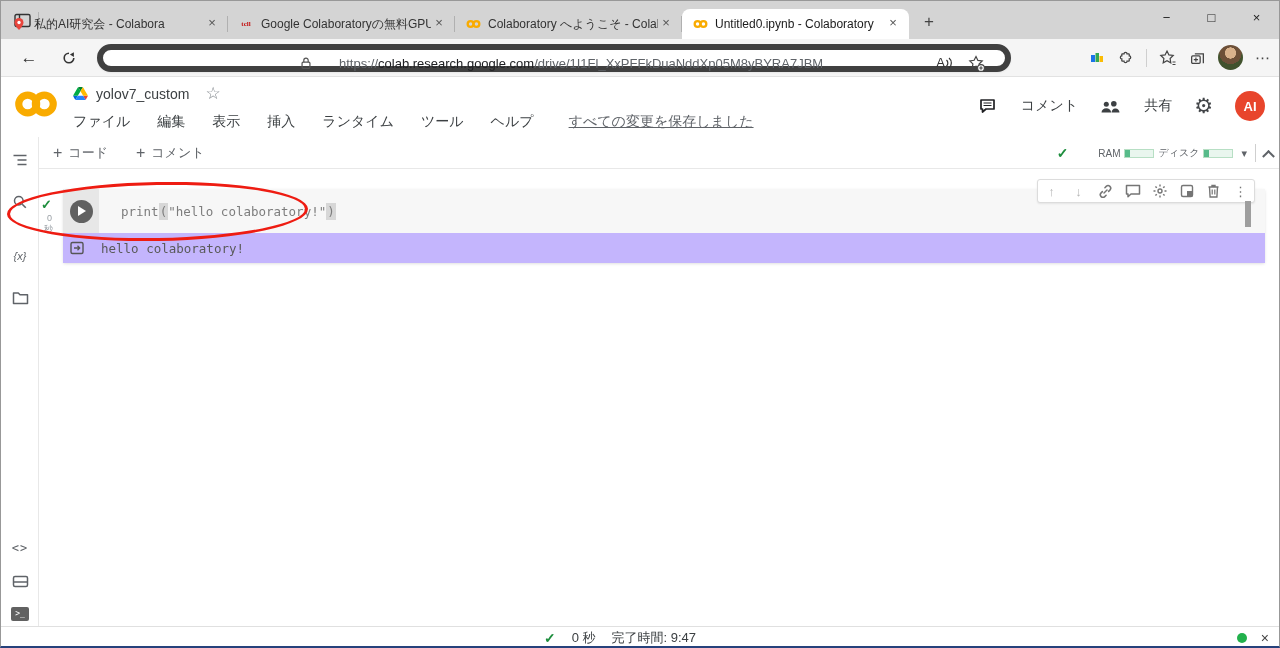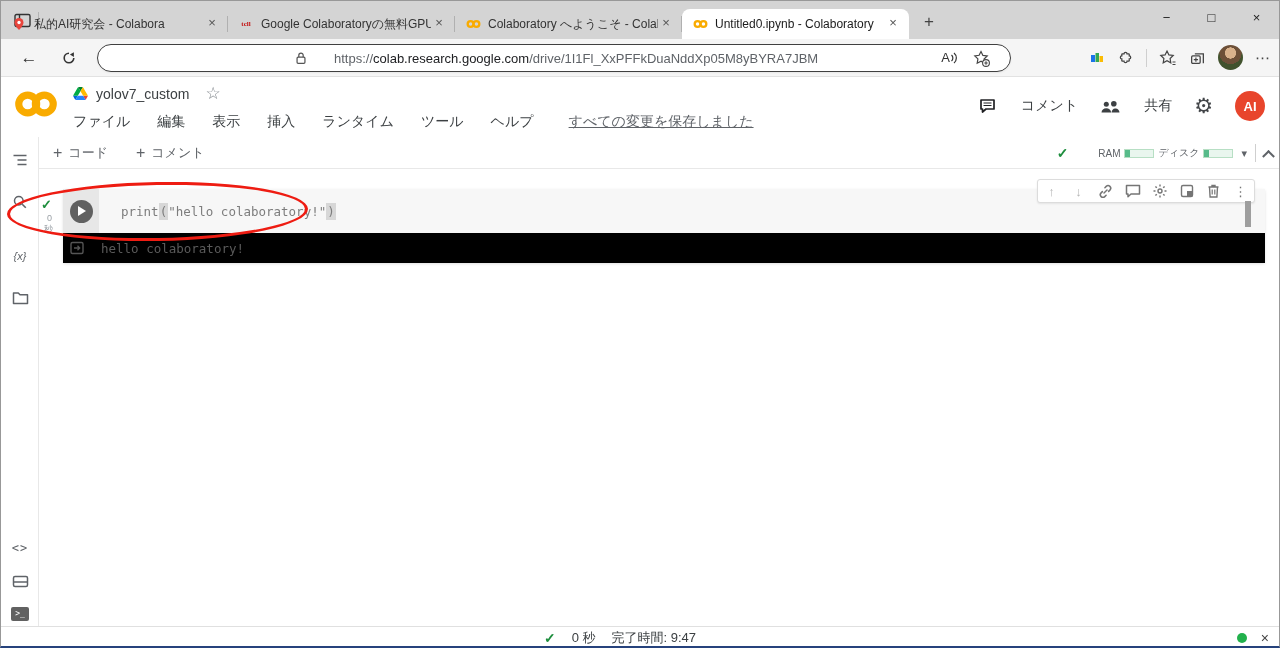--- a/index.html
+++ b/index.html
@@ -20,21 +20,21 @@
   .favicon { width:16px; height:16px; flex:0 0 16px; display:flex; align-items:center; justify-content:center; }
   .fav-text { color:#c41212; font-weight:bold; font-size:7px; letter-spacing:0; font-family:"Liberation Serif", serif; }
   .newtab { width:28px; height:28px; margin:0 0 3px 6px; font-size:17px; color:#444; display:flex; align-items:center; justify-content:center; }
   .win-controls { position:absolute; right:0; top:0; height:32px; display:flex; }
   .win-btn { width:45px; height:32px; display:flex; align-items:center; justify-content:center; font-size:13px; color:#222; }
 
   
   .navbar { position:absolute; left:0; top:38px; width:100%; height:38px; background:#f5f5f5; border-bottom:1px solid #e2e2e2; }
   .nav-ico { position:absolute; top:7px; width:24px; height:24px; display:flex; align-items:center; justify-content:center; color:#333; }
   .back { left:16px; font-size:17px; }
-  .pill { position:absolute; left:96px; top:5px; width:914px; height:28px; background:#fff; border:1px solid #404040; border-radius:14px; box-shadow:0 1px 2px rgba(0,0,0,.06); }
+  .pill { position:absolute; left:96px; top:5px; width:914px; height:28px; background:#fff; border:6px solid #404040; border-radius:14px; box-shadow:0 1px 2px rgba(0,0,0,.06); }
   .pill .lock { position:absolute; left:196px; top:6px; }
   .url { position:absolute; left:236px; top:6px; font-size:13px; white-space:nowrap; }
   .url .dim { color:#5f6368; } .url .host { color:#202124; }
   .ra { position:absolute; right:52px; top:5px; display:flex; align-items:center; color:#333; font-size:13px; }
   .star-add { position:absolute; right:20px; top:5px; }
   .right-icons { position:absolute; right:8px; top:6px; display:flex; align-items:center; gap:12px; }
   .vdiv { width:1px; height:18px; background:#cfcfcf; }
   .avatar-photo { width:25px; height:25px; border-radius:50%;
      background:radial-gradient(circle at 50% 32%, #d9b28c 0 26%, #6d5038 27% 52%, #41522d 53% 100%); }
   .dots { color:#444; font-size:15px; letter-spacing:1px; }
@@ -79,21 +79,21 @@
   .exec-check { position:absolute; left:2px; top:28px; color:#1e8e3e; font-size:13px; font-weight:bold; }
   .exec-num  { position:absolute; left:8px; top:44px; font-size:9px; color:#9aa0a6; }
   .exec-unit { position:absolute; left:5px; top:54px; font-size:9px; color:#9aa0a6; }
   .cell { position:absolute; left:24px; top:20px; width:1202px; box-shadow:0 1px 3px rgba(0,0,0,.12); border-radius:2px; }
   .code-row { height:44px; background:#f7f7f7; display:flex; align-items:center; }
   .gutter { width:36px; height:44px; background:#e7e7e7; display:flex; align-items:center; justify-content:center; }
   .play { width:23px; height:23px; border-radius:50%; background:#616161; display:flex; align-items:center; justify-content:center; }
   .play i { display:block; width:0; height:0; border-left:8px solid #fff; border-top:5px solid transparent; border-bottom:5px solid transparent; margin-left:2px; }
   .code-text { font-family:"DejaVu Sans Mono", monospace; font-size:12.5px; color:#7d7d7d; padding-left:22px; }
   .code-text .hl { background:#d7d7d7; padding:1px 1px; }
-  .output-row { position:relative; height:30px; background:#000000; display:flex; align-items:center; }
+  .output-row { position:relative; height:30px; background:#c4b5fd; display:flex; align-items:center; }
   .out-ico { position:absolute; left:6px; top:7px; }
   .out-text { font-family:"DejaVu Sans Mono", monospace; font-size:12.5px; color:#5a5a5a; padding-left:38px; }
 
   .cell-toolbar { position:absolute; right:26px; top:10px; height:24px; background:#fff; border:1px solid #dcdcdc; border-radius:3px; box-shadow:0 1px 2px rgba(0,0,0,.08); display:flex; align-items:center; padding:0 5px; gap:10px; }
   .ct-ico { width:17px; height:17px; display:flex; align-items:center; justify-content:center; color:#757575; }
   .ct-dis { color:#b4b4b4; font-size:13px; }
   .ct-dots { font-size:13px; color:#757575; }
   .scroll-thumb { position:absolute; right:30px; top:32px; width:6px; height:26px; background:#9e9e9e; }
 
   .annotation { position:absolute; left:6px; top:181px; width:301px; height:59px; border:3px solid #ee1c12; border-radius:50%; transform:rotate(-1deg); z-index:40; }

